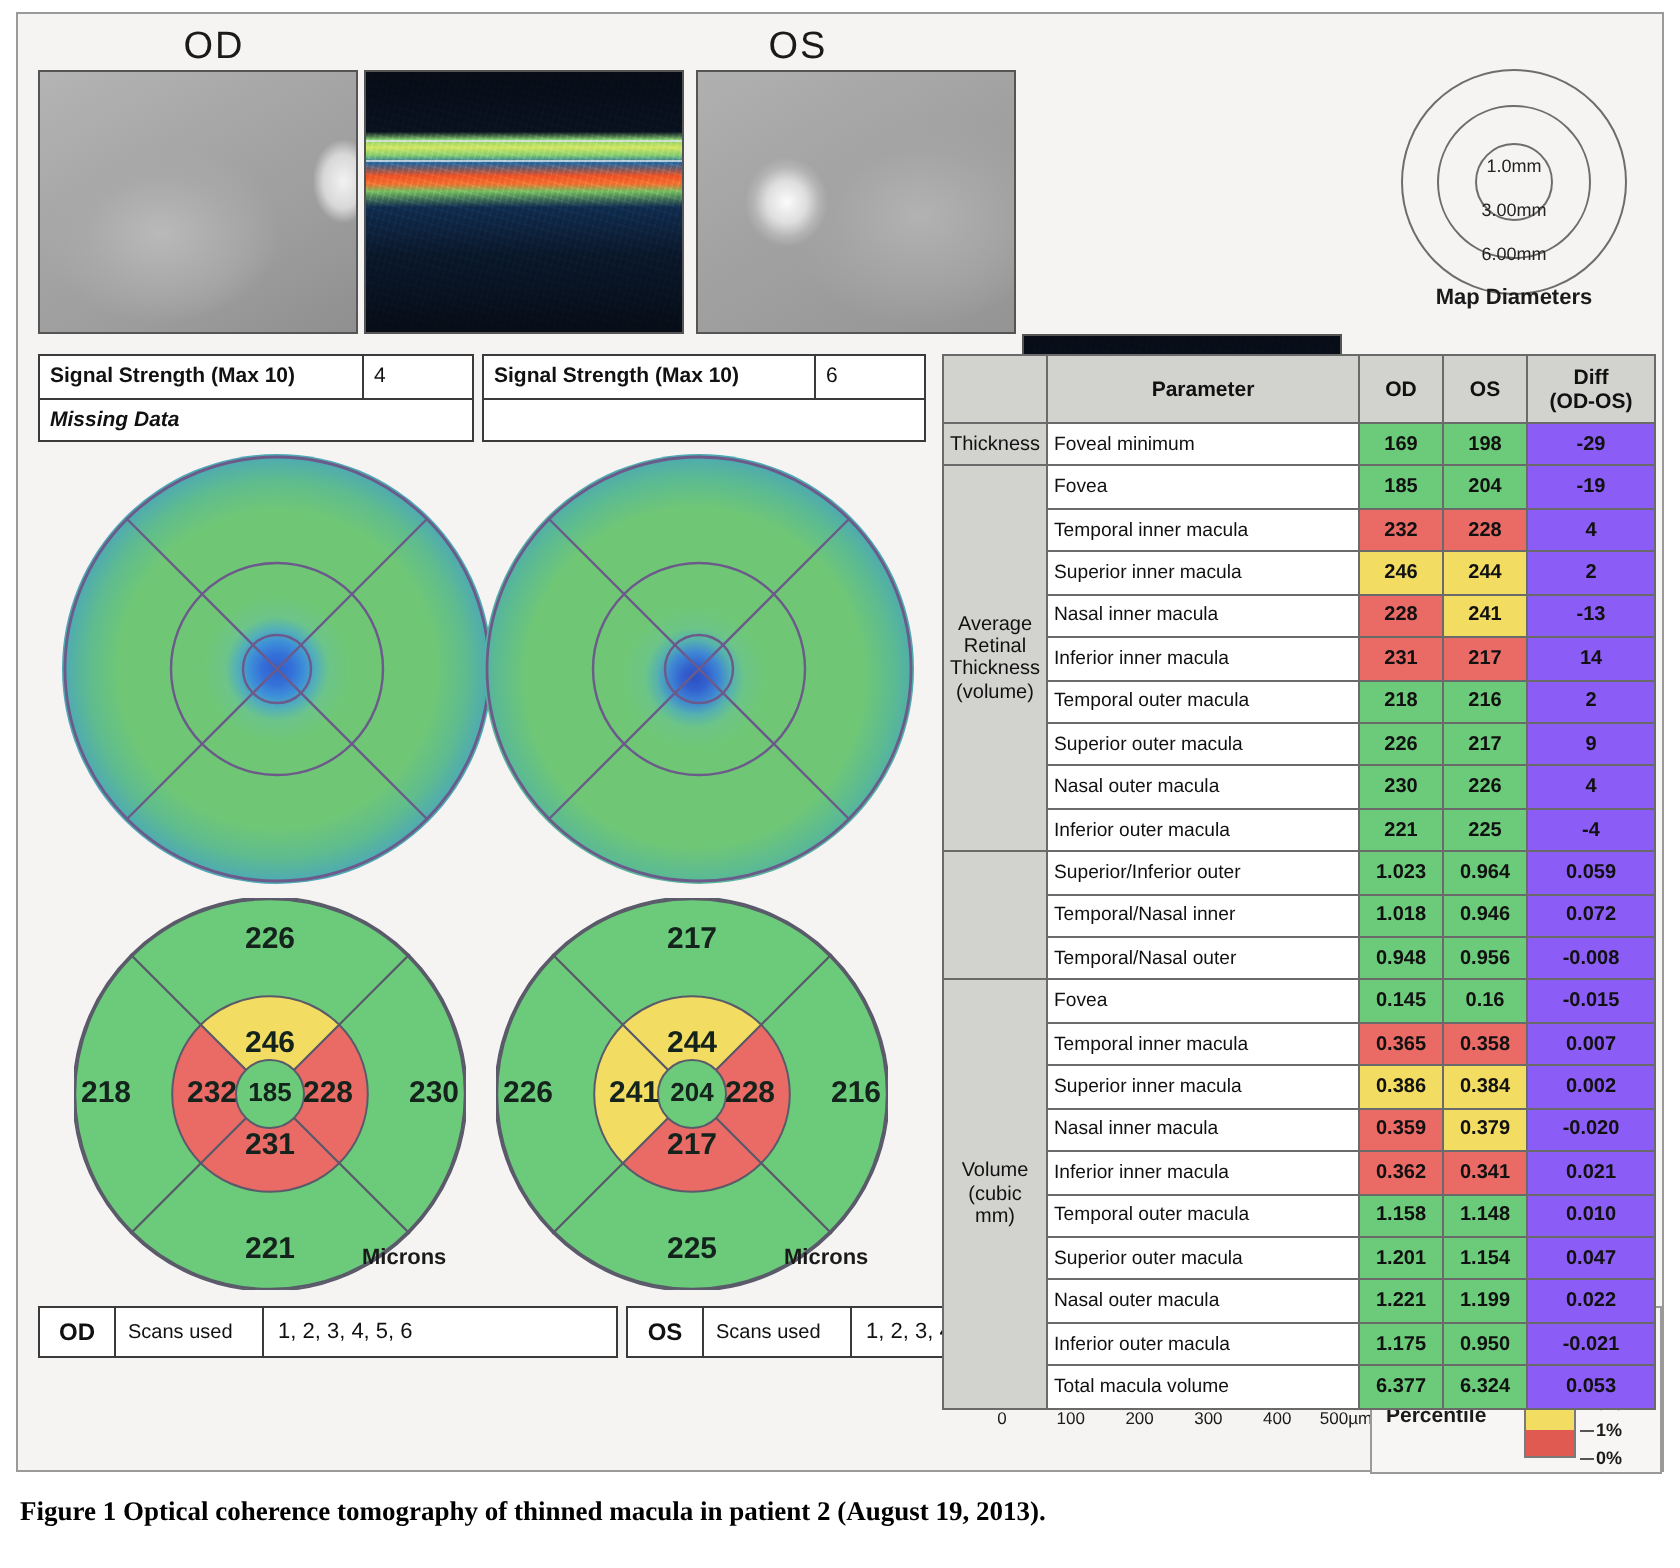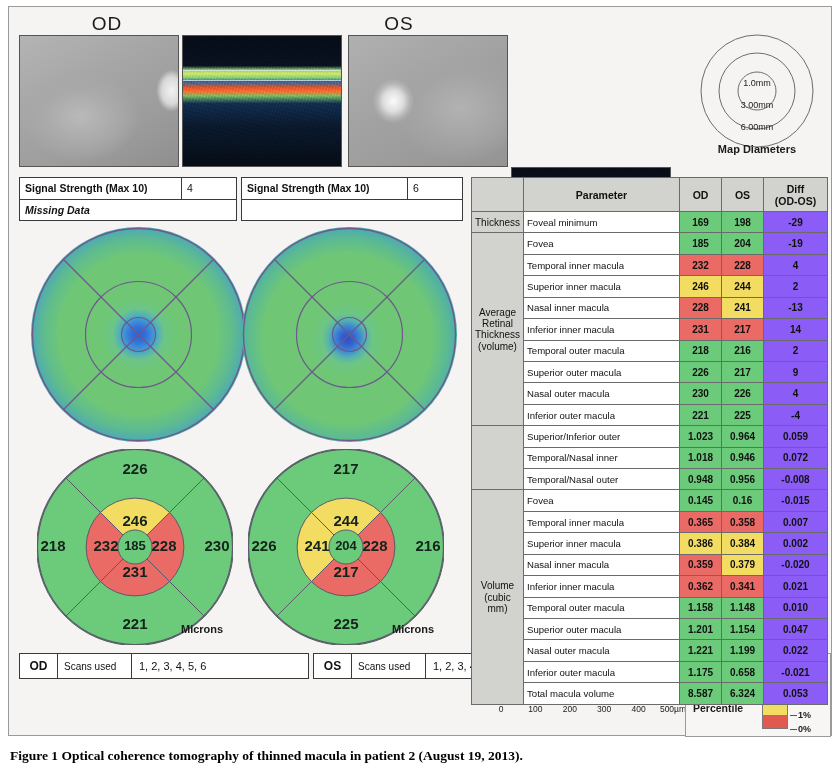--- a/index.html
+++ b/index.html
@@ -676,26 +676,26 @@
         </tr>
         <tr>
           <td class="param">Nasal outer macula</td>
           <td class="val c-green">1.221</td>
           <td class="val c-green">1.199</td>
           <td class="diff">0.022</td>
         </tr>
         <tr>
           <td class="param">Inferior outer macula</td>
           <td class="val c-green">1.175</td>
-          <td class="val c-green">0.658</td>
+          <td class="val c-green">0.950</td>
           <td class="diff">-0.021</td>
         </tr>
         <tr>
           <td class="param">Total macula volume</td>
-          <td class="val c-green">8.587</td>
+          <td class="val c-green">6.377</td>
           <td class="val c-green">6.324</td>
           <td class="diff">0.053</td>
         </tr>
       </tbody>
   </table>
 
 </div>
 
 <div id="caption">Figure 1 Optical coherence tomography of thinned macula in patient 2 (August 19, 2013).</div>
 

